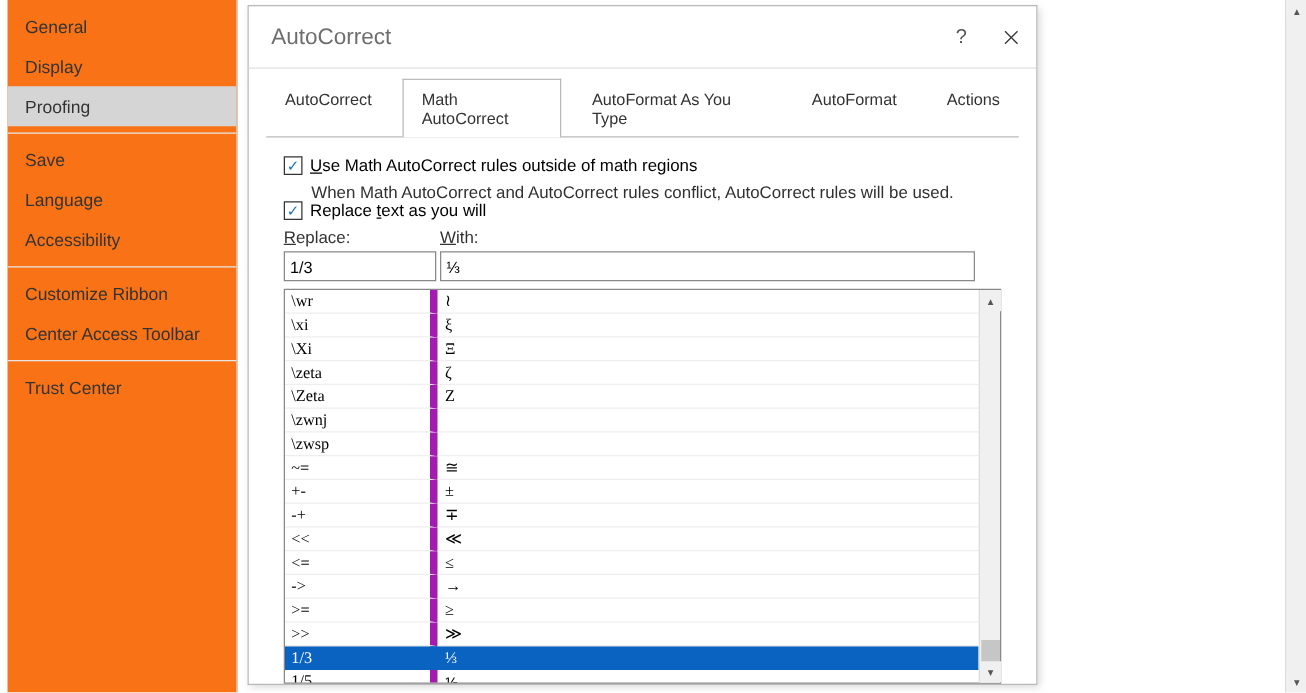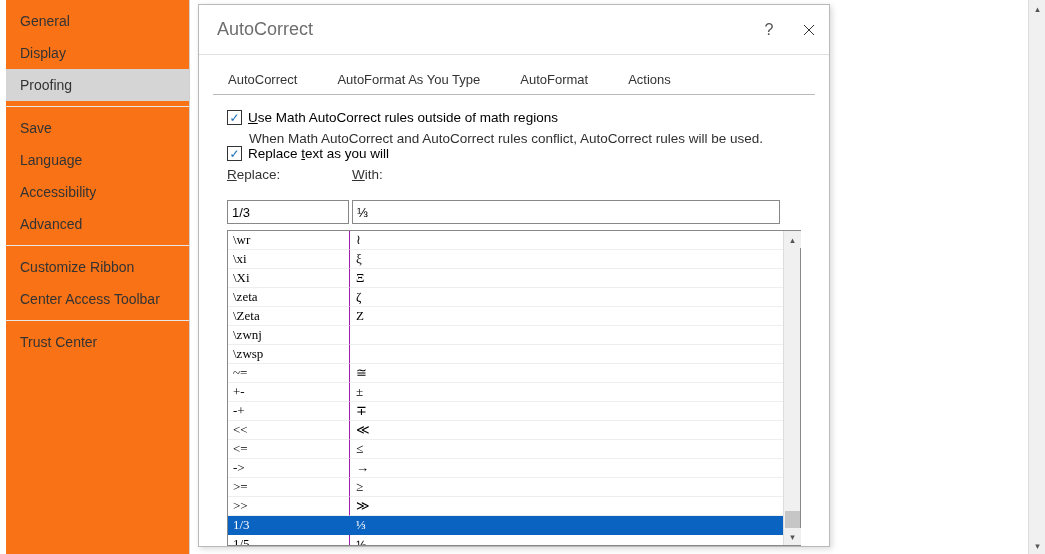--- a/index.html
+++ b/index.html
@@ -117,21 +117,21 @@
       background: #fff;
     }
     .subnote {
       margin-left: 22px;
       margin-bottom: 0;
       color: #303030;
       font-size: 13.5px;
     }
     .header-row {
       display: flex;
-      margin-bottom: 18px;
+      margin-bottom: 4px;
       justify-content: space-between;
     }
     .header-label {
       font-size: 13.5px;
       color: #333;
     }
     .rep-col { width: 125px; }
     .with-col { flex: 1; }
     .underline { text-decoration: underline; }
 
@@ -161,21 +161,21 @@
     }
     .list-row {
       display: flex;
       font-size: 13px;
       height: 19px;
       cursor: pointer;
     }
     .list-cell-r {
       width: 122px;
       padding: 1px 5px;
-      border-right: 1px solid #a21caf;
+      border-right: 6px solid #a21caf;
       border-bottom: 1px solid #eee;
       white-space: nowrap;
       font-family: "Segoe UI", "Cambria Math", serif;
       overflow: hidden;
     }
     .list-cell-w {
       flex: 1;
       padding: 1px 6px;
       border-bottom: 1px solid #eee;
       font-family: "Cambria Math", "Segoe UI Symbol", serif;
@@ -226,21 +226,20 @@
 <div class="sidebar" id="sidebar">
     <div class="sidebar-group">
       <div class="sidebar-item">General</div>
       <div class="sidebar-item">Display</div>
       <div class="sidebar-item selected">Proofing</div>
     </div>
     <div class="sidebar-group">
       <div class="sidebar-item">Save</div>
       <div class="sidebar-item">Language</div>
       <div class="sidebar-item">Accessibility</div>
-      <div class="sidebar-item">Advanced</div>
     </div>
     <div class="sidebar-group">
       <div class="sidebar-item">Customize Ribbon</div>
       <div class="sidebar-item">Center Access Toolbar</div>
     </div>
     <div class="sidebar-group">
       <div class="sidebar-item">Trust Center</div>
     </div>
   </div>
 
@@ -250,20 +249,21 @@
     <span class="help-btn">?</span>
     <span class="close-btn">
       <svg width="12" height="12" viewBox="0 0 12 12">
           <path d="M1 1 L11 11 M11 1 L1 11" stroke-width="1" fill="none"></path>
         </svg>
     </span>
   </div>
 
   <div class="tabstrip" id="tabstrip">
       <div class="tab">AutoCorrect</div>
+      <div class="tab active">Math AutoCorrect</div>
       <div class="tab">AutoFormat As You Type</div>
       <div class="tab">AutoFormat</div>
       <div class="tab">Actions</div>
     </div>
   <div class="tab-separator"></div>
 
   <div class="content">
     <div class="check-row">
       <span class="checkbox">✓</span>
       <span><span class="underline">U</span><span>se Math AutoCorrect rules outside of math regions</span></span>

